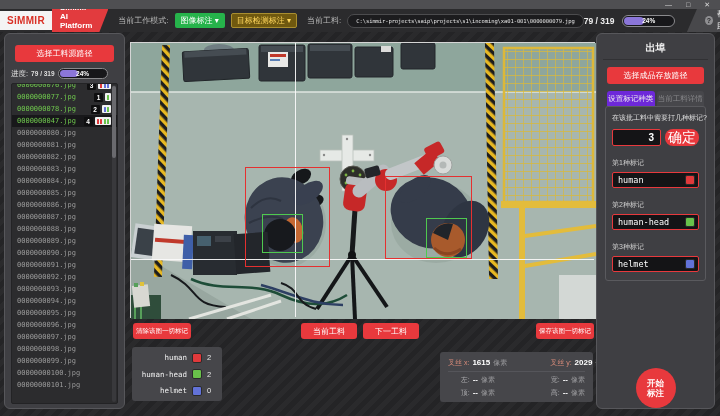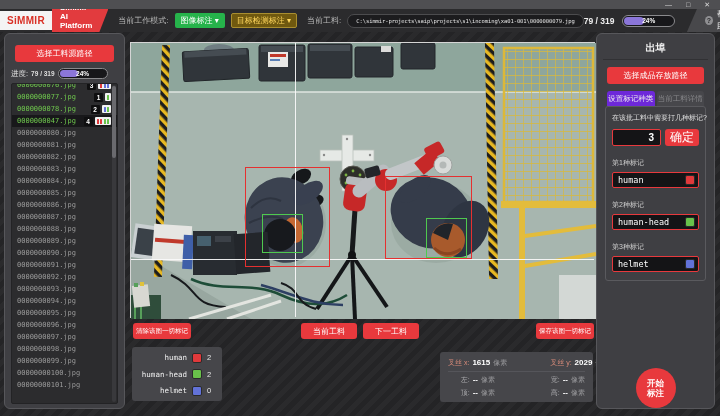--- a/index.html
+++ b/index.html
@@ -57,21 +57,21 @@
   .vscroll .thumb { position:absolute; top:1px; left:0; width:4px; height:72px; background:#6a6a6e; border-radius:2px; }
   
   .tabs { display:flex; margin-top:7px; padding:0 4px; gap:2px; }
   .tab { flex:1; height:15px; font-size:7.5px; display:flex; align-items:center; justify-content:center; border-radius:3px 3px 0 0; white-space:nowrap; }
   .tab.active { background:#6d28d9; color:#eee; }
   .tab.inactive { background:#47474b; color:#8a8a8d; }
   .group-box { border:1px solid #5a5a5e; border-radius:3px; margin:0 2px; padding:6px 6px 8px; }
   .question { font-size:7px; color:#e0e0e0; white-space:nowrap; }
   .count-row { display:flex; gap:4px; margin-top:6px; }
   .num-input { flex:1; background:#141416; border:1px solid #e8393d; border-radius:2px; color:#fff; font-size:10px; font-weight:bold; text-align:right; padding:2px 6px; height:17px; line-height:12px; }
-  .btn-confirm { width:34px; height:17px; font-size:12px; }
+  .btn-confirm { width:34px; height:17px; font-size:14px;border-radius:8px; }
   .lab-cap { font-size:7px; color:#cfcfcf; margin-top:12px; }
   .lab-input { display:flex; align-items:center; background:#141416; border:1px solid #e8393d; border-radius:2px; height:16px; margin-top:4px; padding:0 3px 0 5px; }
   .lab-input .val { flex:1; font-size:8.5px; color:#fff; font-family:"DejaVu Sans Mono", monospace; }
   .swatch { width:10px; height:10px; border-radius:2px; border:1px solid #2a2a2a; }
   .start-circle { position:absolute; left:50%; bottom:0; transform:translateX(-50%); width:40px; height:40px; border-radius:50%; background:#e8393d; border:none; color:#fff; font-size:8.5px; line-height:10px; font-weight:bold; }
   
   .canvas { position:absolute; left:130px; top:42px; width:465px; height:276px; border:1.5px solid #d5d5d5; background:#a7b6af; }
   .canvas svg { position:absolute; inset:0; }
   .annotation-layer { position:absolute; inset:0; }
   .abox { position:absolute; border:1.5px solid red; }

